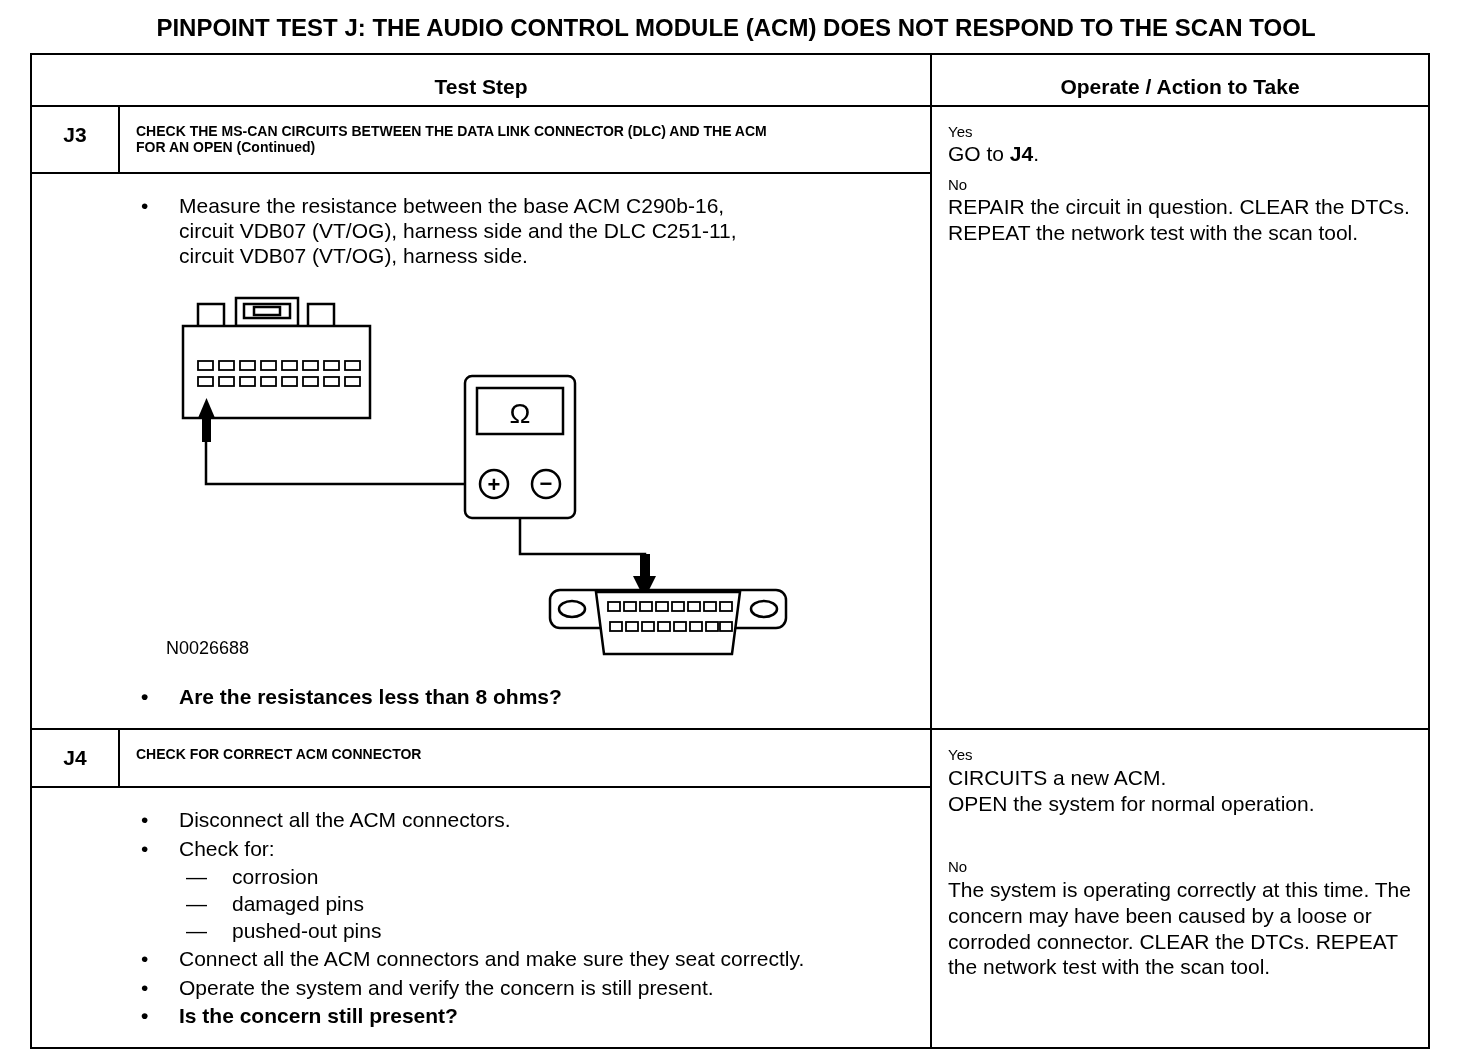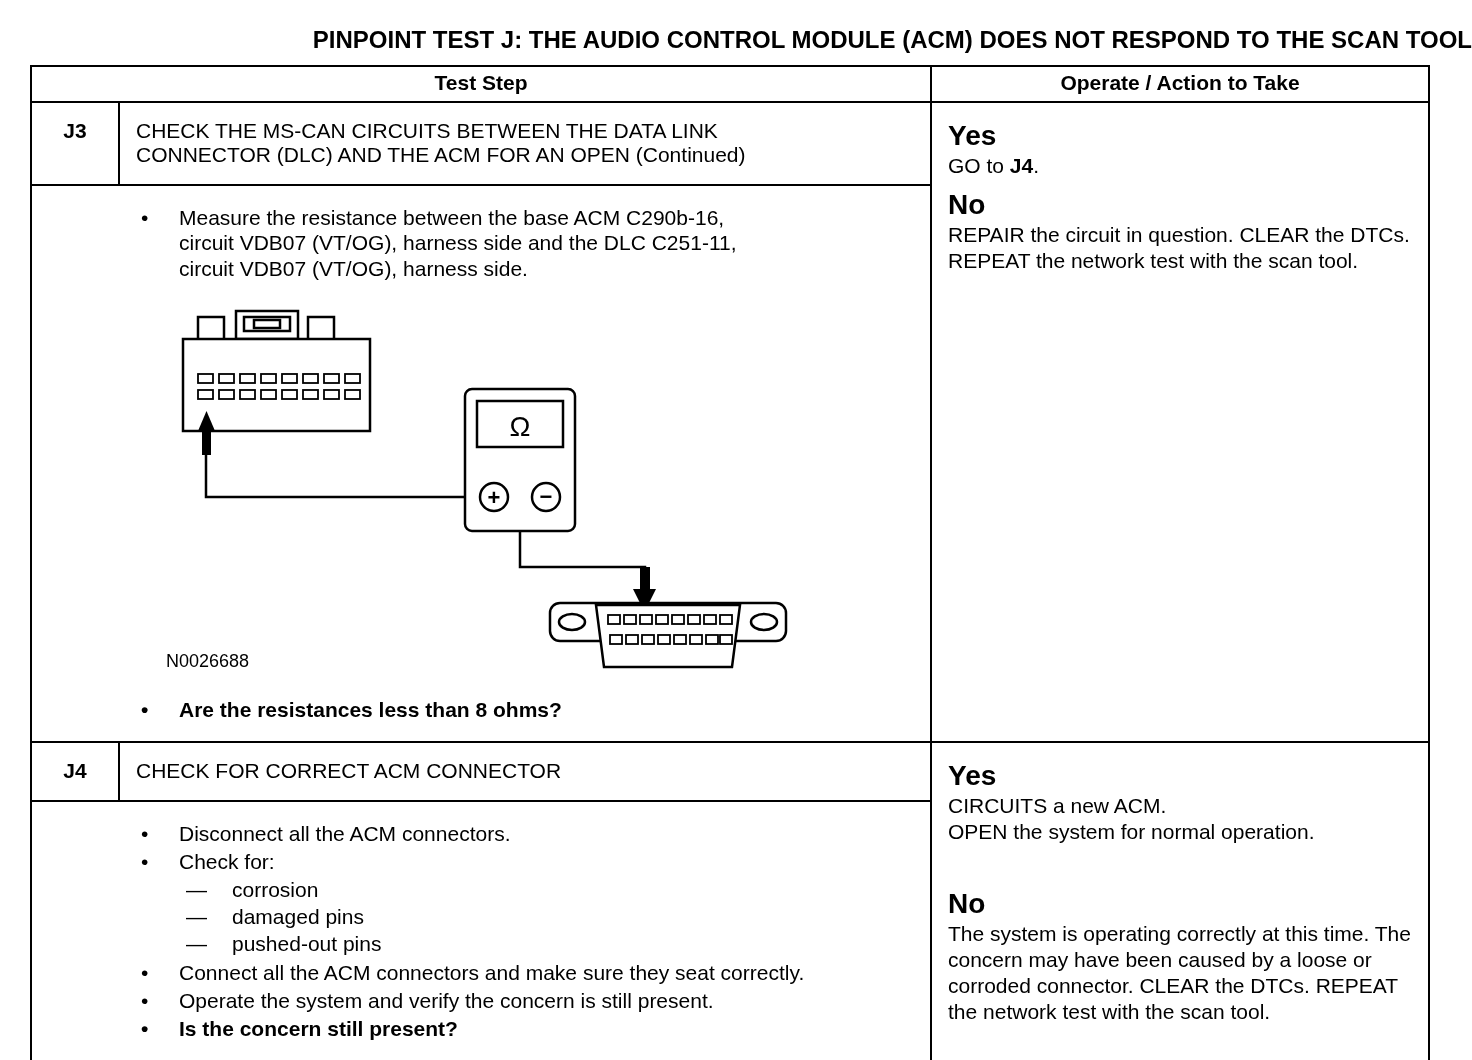--- a/index.html
+++ b/index.html
@@ -3,39 +3,39 @@
 <meta charset="utf-8">
 <style>
   * { box-sizing: border-box; }
   html, body { margin: 0; padding: 0; }
   body {
     width: 1472px; height: 1060px;
     background: #ffffff; color: #000;
     font-family: "Liberation Sans", sans-serif;
     overflow: hidden;
   }
-  .title { text-align: right; font-weight: 700; font-size: 24px; line-height: 1.15; padding-top: 26px; }
+  .title { text-align: center; font-weight: 700; font-size: 24px; line-height: 1.15; padding-top: 14px; }
   table.pp { border-collapse: collapse; margin: 11px 0 0 30px; width: 1398px; table-layout: fixed; }
   .pp th, .pp td { border: 2px solid #000; vertical-align: top; padding: 16px; }
-  .pp th { font-size: 21px; font-weight: 700; text-align: center; padding: 4px 0 6px; }
+  .pp th { font-size: 21px; font-weight: 700; text-align: center; padding: 20px 0 6px; }
   .step-id { font-weight: 700; font-size: 21px; text-align: center; padding-top: 5px; }
-  .step-title { font-weight: 400; font-size: 21px; padding: 5px 6px 7px 9px; }
+  .step-title { font-weight: 700; font-size: 14px; padding: 5px 6px 7px 9px; }
   .step-title .inner { max-width: 660px; line-height: 1.18; }
   .content-cell { padding: 14px 0 8px 0; }
   .bullet { display: flex; font-size: 21px; line-height: 1.2; margin: 3px 0; padding-left: 93px; }
   .dot { flex: none; width: 38px; }
   .btext { max-width: 660px; }
   .w590 { max-width: 600px; }
   .dash-item { display: flex; font-size: 21px; line-height: 1.2; margin: 2px 0; padding-left: 138px; }
   .dash { flex: none; width: 46px; }
   .bold { font-weight: 700; }
   .diagram { margin: 28px 0 4px 110px; }
   .result-cell { font-size: 21px; line-height: 1.23; padding: 5px 8px 8px 10px; }
   .rc-j3 { vertical-align: bottom; }
-  .res-label { font-weight: 700; font-size: 28px; }
+  .res-label { font-weight: 400; font-size: 15px; }
   .mt8 { margin-top: 9px; }
   .mt40 { margin-top: 42px; }
   svg .oline { fill: #fff; stroke: #000; stroke-width: 2.5; }
   svg .pin { fill: #fff; stroke: #000; stroke-width: 1.8; }
   svg .wire { fill: none; stroke: #000; stroke-width: 2.5; }
   svg .solid { fill: #000; stroke: none; }
   svg text { font-family: "Liberation Sans", sans-serif; fill: #000; }
   .omega { font-size: 28px; }
   .term { font-size: 22px; font-weight: 700; }
   .figtext { font-size: 18px; }

